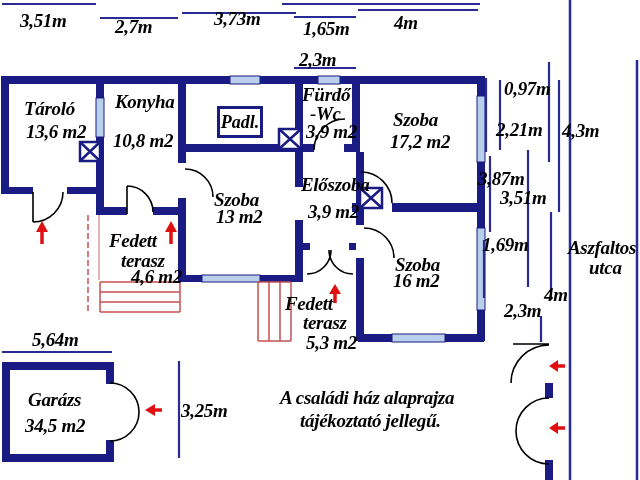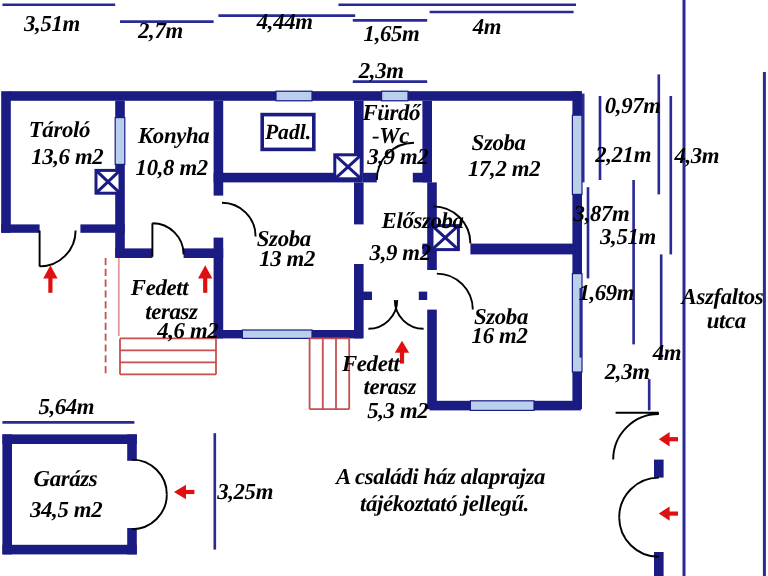--- a/index.html
+++ b/index.html
@@ -1,21 +1,21 @@
 <!DOCTYPE html>
 <html><head>
 <meta charset="utf-8">
 <style>
   html,body{margin:0;padding:0;background:#fff;}
   .stage{position:relative;width:640px;height:480px;background:#ffffff;overflow:hidden;
          font-family:"Liberation Serif",serif;text-align:center;}
   .plan-svg{position:absolute;left:0;top:0;}
   .lbl{position:absolute;font-style:italic;font-weight:bold;font-size:19px;line-height:1.0;
        color:#000;white-space:nowrap;letter-spacing:-0.3px;}
-  .padl-box{position:absolute;left:217px;top:94px;width:46px;height:32px;
+  .padl-box{position:absolute;left:217px;top:106px;width:46px;height:32px;
             border:3px solid #1b1b84;background:#fff;box-sizing:border-box;
             display:flex;align-items:center;justify-content:center;
             font-style:italic;font-weight:bold;font-size:18px;color:#000;}
 </style>
 </head>
 <body>
 
 <div class="stage">
 
   <svg class="plan-svg" width="640" height="480" viewBox="0 0 640 480">
@@ -138,40 +138,40 @@
       <polygon points="145,410 155,404 155,416" stroke="none"></polygon>
       <path d="M565,366 L556,366"></path>
       <polygon points="549,366 558,360 558,372" stroke="none"></polygon>
       <path d="M565,428 L556,428"></path>
       <polygon points="549,428 558,422 558,434" stroke="none"></polygon>
     </g>
   </svg>
 
   <div class="lbl" style="left:20px;top:11px">3,51m</div>
   <div class="lbl" style="left:115px;top:17px">2,7m</div>
-  <div class="lbl" style="left:214px;top:9px">4,44m</div>
+  <div class="lbl" style="left:214px;top:9px">3,73m</div>
   <div class="lbl" style="left:303px;top:19px">1,65m</div>
   <div class="lbl" style="left:394px;top:13px">4m</div>
   <div class="lbl" style="left:299px;top:50px">2,3m</div>
 
   <div class="lbl" style="left:24px;top:99px">Tároló</div>
   <div class="lbl" style="left:26px;top:122px">13,6 m2</div>
-  <div class="lbl" style="left:115px;top:104px">Konyha</div>
+  <div class="lbl" style="left:115px;top:92px">Konyha</div>
   <div class="lbl" style="left:113px;top:131px">10,8 m2</div>
   <div class="padl-box">
     <span>Padl.</span>
   </div>
   <div class="lbl" style="left:302px;top:85px">Fürdő</div>
   <div class="lbl" style="left:310px;top:104px">-Wc</div>
   <div class="lbl" style="left:306px;top:122px">3,9 m2</div>
   <div class="lbl" style="left:393px;top:110px">Szoba</div>
   <div class="lbl" style="left:390px;top:132px">17,2 m2</div>
   <div class="lbl" style="left:214px;top:190px">Szoba</div>
   <div class="lbl" style="left:216px;top:207px">13 m2</div>
-  <div class="lbl" style="left:318px;top:175px">Előszoba</div>
+  <div class="lbl" style="left:301px;top:175px">Előszoba</div>
   <div class="lbl" style="left:308px;top:202px">3,9 m2</div>
   <div class="lbl" style="left:395px;top:255px">Szoba</div>
   <div class="lbl" style="left:393px;top:271px">16 m2</div>
 
   <div class="lbl" style="left:109px;top:231px">Fedett</div>
   <div class="lbl" style="left:121px;top:251px">terasz</div>
   <div class="lbl" style="left:131px;top:267px">4,6 m2</div>
   <div class="lbl" style="left:285px;top:294px">Fedett</div>
   <div class="lbl" style="left:303px;top:313px">terasz</div>
   <div class="lbl" style="left:306px;top:333px">5,3 m2</div>

